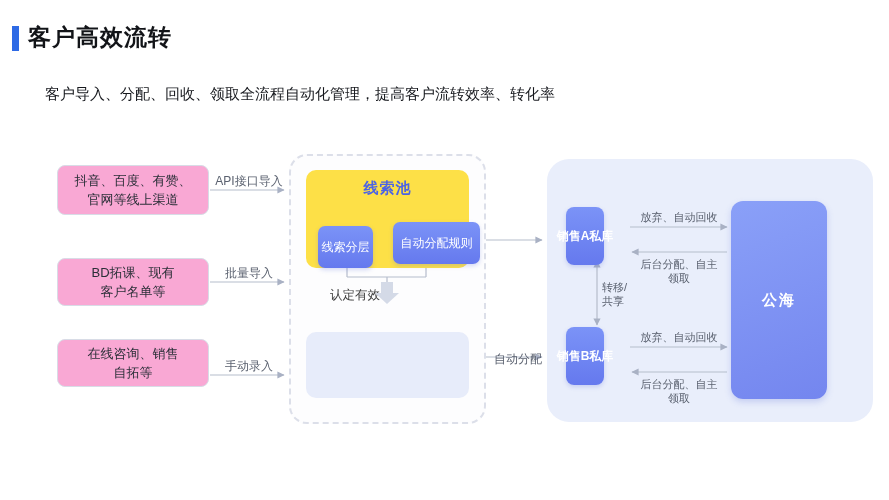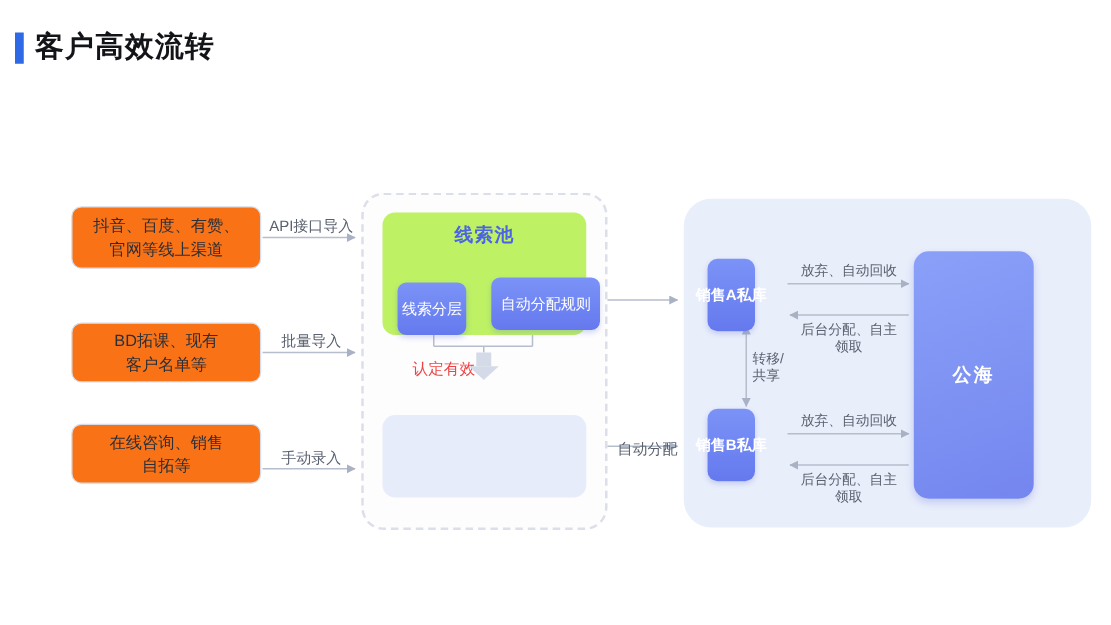--- a/index.html
+++ b/index.html
@@ -12,48 +12,48 @@
   .subtitle { position:absolute; left:45px; top:85px; font-size:15px; font-weight:500; color:#16181d; }
 
   
   .dashed-panel { position:absolute; left:289px; top:154px; width:197px; height:270px; border:2px dashed #dcdfe9; border-radius:18px; background:#fdfdfe; }
   .right-panel { position:absolute; left:547px; top:159px; width:326px; height:263px; background:#e9eefb; border-radius:22px; }
 
   
   .connectors { position:absolute; left:0; top:0; width:889px; height:500px; pointer-events:none; }
 
   
-  .src-box { position:absolute; width:152px; background:#f97316; border:1px solid #d8dce6; border-radius:8px;
+  .src-box { position:absolute; width:152px; background:#f9a8d4; border:1px solid #d8dce6; border-radius:8px;
              display:flex; align-items:center; justify-content:center; text-align:center;
              font-size:13px; color:#2b2f38; line-height:19px; }
   .src-1 { left:57px; top:165px; height:50px; padding:0 12px; }
   .src-2 { left:57px; top:258px; height:48px; padding:0 27px; }
   .src-3 { left:57px; top:339px; height:48px; padding:0 25px; }
 
   
   .flow-label { position:absolute; font-size:12px; color:#5a616f; text-align:center; line-height:15px; }
   .lbl-1 { left:211px; top:174px; width:76px; }
   .lbl-2 { left:219px; top:266px; width:60px; }
   .lbl-3 { left:219px; top:359px; width:60px; }
   .lbl-assign { left:491px; top:352px; width:54px; }
   .transfer  { left:602px; top:280px; width:36px; font-size:11px; text-align:left; line-height:14px; }
   .recycle-a { left:634px; top:210px; width:90px; font-size:11px; }
   .claim-a   { left:638px; top:257px; width:82px; font-size:11px; line-height:14px; }
   .recycle-b { left:634px; top:330px; width:90px; font-size:11px; }
   .claim-b   { left:638px; top:377px; width:82px; font-size:11px; line-height:14px; }
 
   
-  .pool-box { position:absolute; left:306px; top:170px; width:163px; height:98px; background:#bef264; border-radius:10px; }
+  .pool-box { position:absolute; left:306px; top:170px; width:163px; height:98px; background:#fde047; border-radius:10px; }
   .pool-title { text-align:center; padding-top:9px; color:#4b63e6; font-weight:700; font-size:15px; letter-spacing:1px; }
   .pool-btn { position:absolute; background:linear-gradient(180deg,#7b93f7,#6579ee); color:#fff; border-radius:7px;
               display:flex; align-items:center; justify-content:center; text-align:center;
               font-size:12px; line-height:15px; box-shadow:0 2px 4px rgba(90,110,220,.25); }
   .btn-a { left:318px; top:226px; width:55px; height:42px; }
   .btn-b { left:393px; top:222px; width:87px; height:42px; padding:16px 4px; }
-  .qualify-label { position:absolute; left:330px; top:287px; font-size:12.5px; color:#ef4444; }
+  .qualify-label { position:absolute; left:330px; top:287px; font-size:12.5px; color:#404040; }
   .big-arrow { position:absolute; left:381px; top:282px; width:12px; height:11px; background:#d4dae7; }
   .big-arrow::after { content:""; position:absolute; left:-6px; top:11px;
                       border-left:12px solid transparent; border-right:12px solid transparent;
                       border-top:11px solid #d4dae7; }
   .pending-box { position:absolute; left:306px; top:332px; width:163px; height:66px; background:#e7ecfa; border-radius:10px; }
   .pending-btn { left:322px; top:347px; width:131px; height:36px; font-size:13px; letter-spacing:1px; }
 
   
   .sales-box { position:absolute; width:38px; height:58px; background:linear-gradient(180deg,#7b93f7,#6579ee);
                border-radius:8px; color:#fff; font-weight:700; font-size:12px; white-space:nowrap;
@@ -65,20 +65,21 @@
                 color:#fff; font-weight:700; font-size:15px; letter-spacing:2px;
                 display:flex; align-items:center; justify-content:center; box-shadow:0 3px 6px rgba(90,110,220,.25); }
 </style>
 </head>
 <body>
 
 <div class="stage">
 
   <div class="title-bar"></div>
   <h1 class="title">客户高效流转</h1>
+  <p class="subtitle">客户导入、分配、回收、领取全流程自动化管理，提高客户流转效率、转化率</p>
 
   <div class="dashed-panel"></div>
   <div class="right-panel"></div>
 
   <svg class="connectors" viewBox="0 0 889 500">
     <defs>
       <marker id="mEnd" markerWidth="7" markerHeight="7" refX="5.5" refY="3" orient="auto">
         <path d="M0,0L6,3L0,6Z" fill="#a9b1c4"></path>
       </marker>
       <marker id="mStart" markerWidth="7" markerHeight="7" refX="0.5" refY="3" orient="auto-start-reverse">

